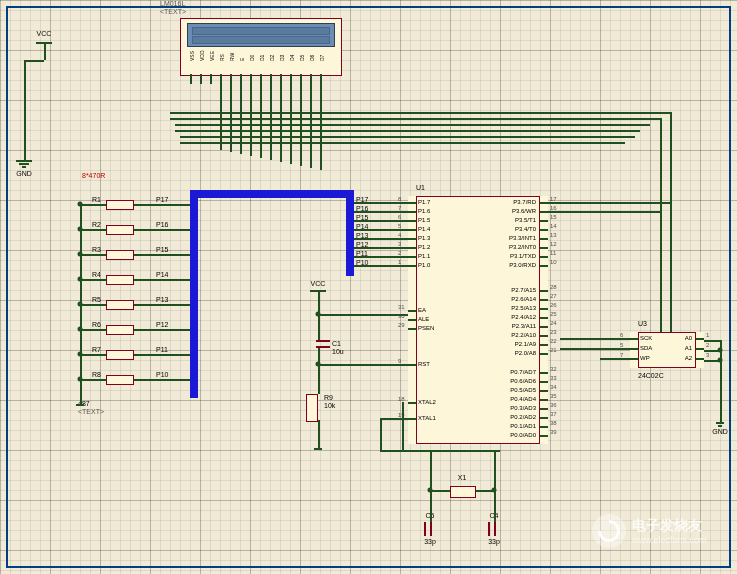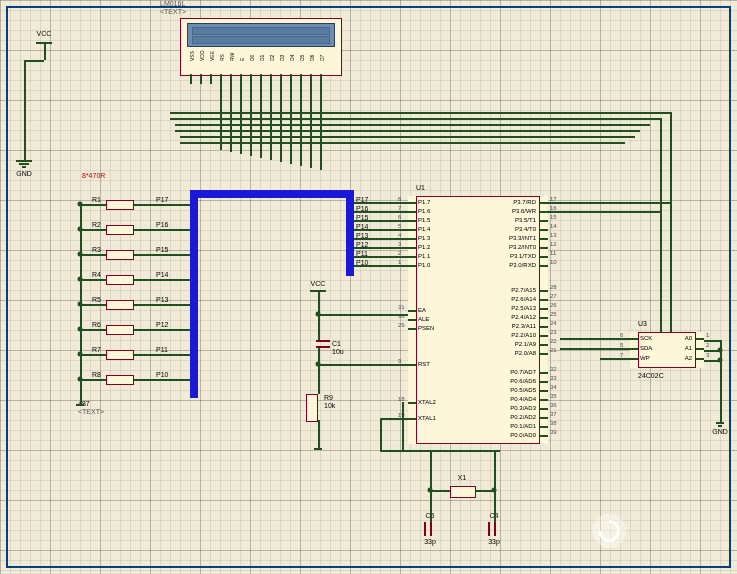--- a/index.html
+++ b/index.html
@@ -430,14 +430,18 @@
   <div class="wire h" style="left:548px; top:202px; width:122px;"></div>
   <div class="wire h" style="left:548px; top:211px; width:112px;"></div>
   <div class="wire v" style="left:670px; top:202px; height:8px;"></div>
 
   <div class="wire h" style="left:560px; top:338px; width:70px;"></div>
   <div class="wire h" style="left:560px; top:348px; width:70px;"></div>
   <div class="wire h" style="left:600px; top:358px; width:30px;"></div>
 
   <div class="watermark" style="left:592px; top:514px;">
     <div class="logo"></div>
+    <div>
+      <div class="t1">电子发烧友</div>
+      <div class="t2">www.elecfans.com</div>
+    </div>
   </div>
 </div>
 
 </body></html>

